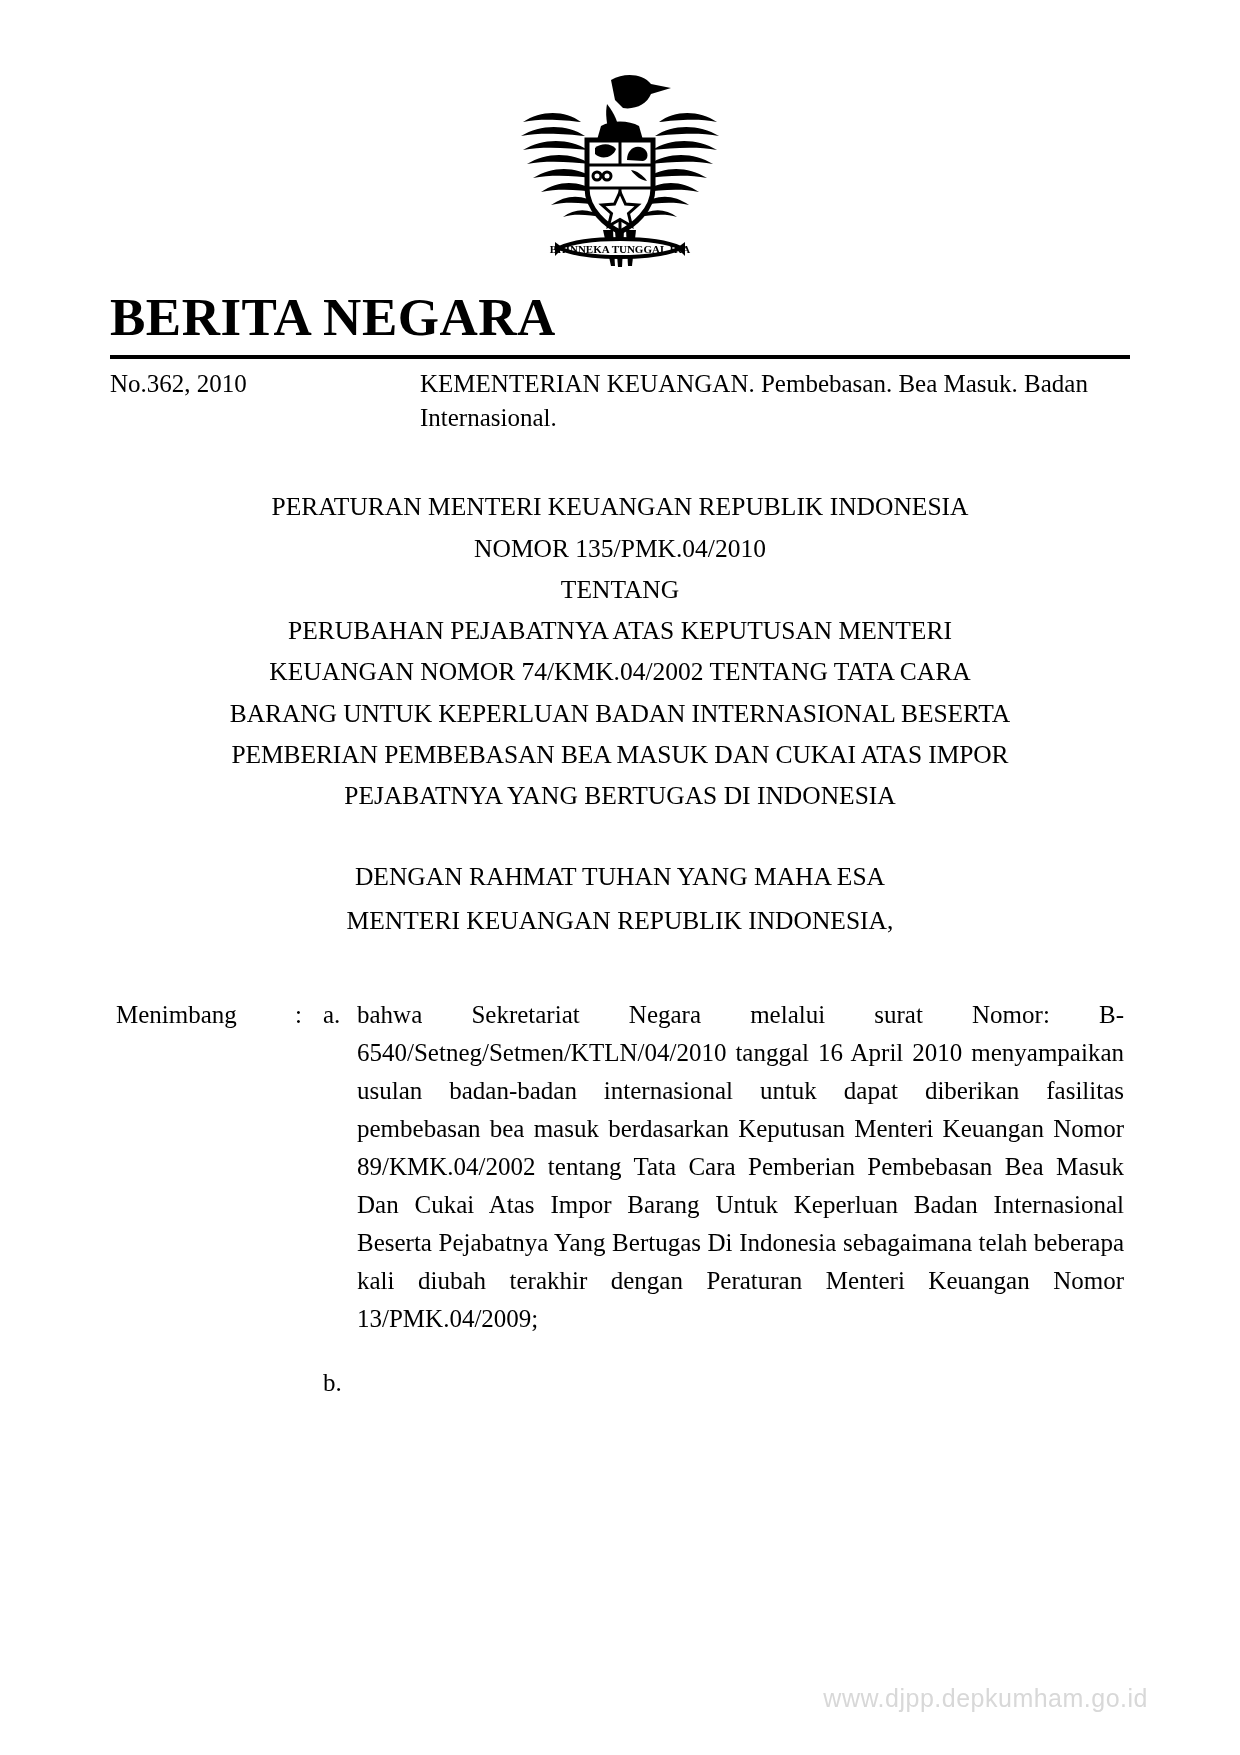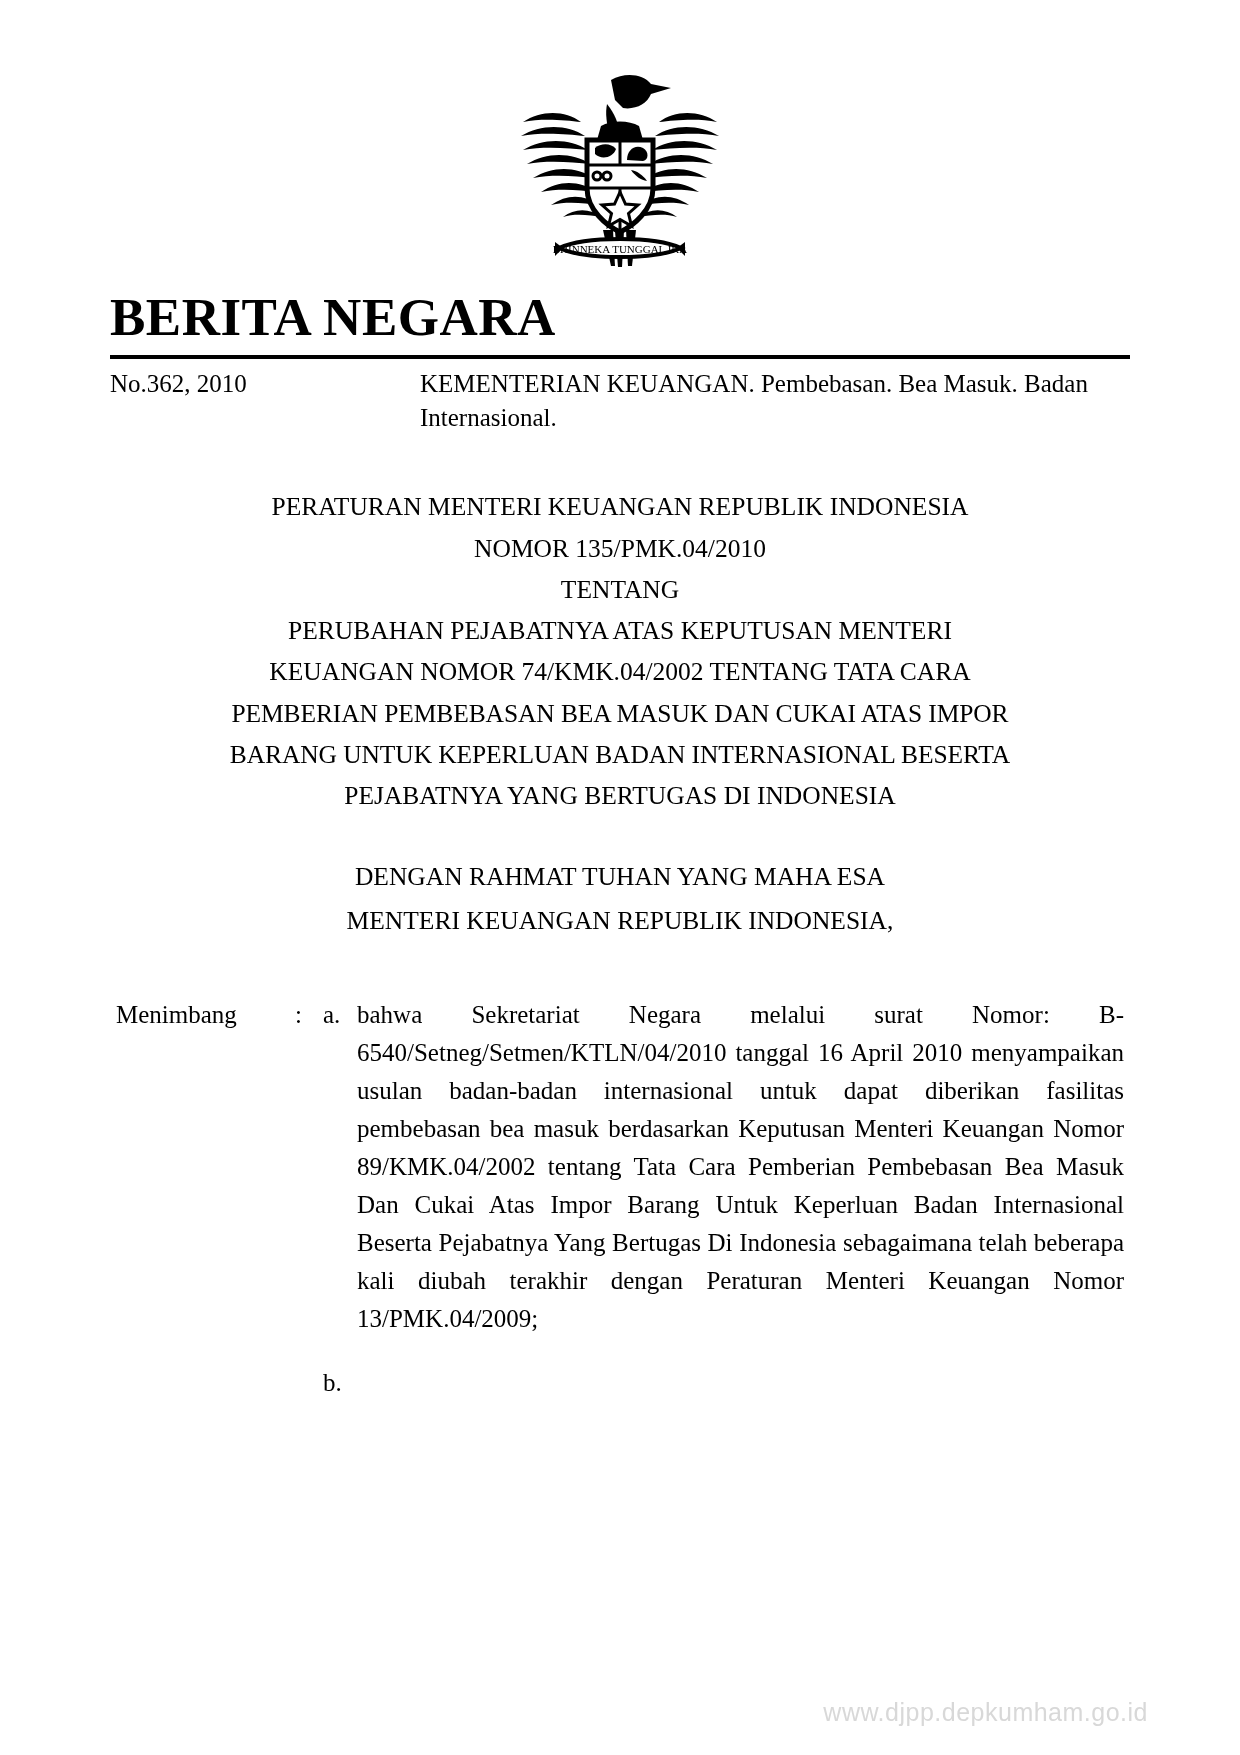--- a/index.html
+++ b/index.html
@@ -22,20 +22,21 @@
     overflow: hidden;
   }
 
   
   .emblem-wrap {
     display: flex;
     justify-content: center;
     align-items: flex-start;
     height: 215px;
     margin-top: 10px;
+    font-weight: bold;
   }
   .emblem {
     width: 210px;
     height: 205px;
     display: block;
   }
 
   
   .masthead {
     text-align: left;
@@ -131,21 +132,21 @@
   }
   .c-row.second .c-label,
   .c-row.second .c-colon {
     visibility: hidden;
   }
 
   
   .watermark {
     position: absolute;
     right: 92px;
-    bottom: 28px;
+    bottom: 42px;
     font-family: "Liberation Sans", sans-serif;
     font-size: 25px;
     color: #d8d8d8;
     letter-spacing: 0.5px;
     white-space: nowrap;
   }
 </style>
 </head>
 <body>
 
@@ -225,22 +226,22 @@
     <div class="header-no">No.362, 2010</div>
     <div class="header-subject">KEMENTERIAN KEUANGAN. Pembebasan. Bea Masuk. Badan Internasional.</div>
   </div>
 
   <div class="title-block">
     <span class="t-line">PERATURAN MENTERI KEUANGAN REPUBLIK INDONESIA</span>
     <span class="t-line">NOMOR 135/PMK.04/2010</span>
     <span class="t-line">TENTANG</span>
     <span class="t-line">PERUBAHAN PEJABATNYA ATAS KEPUTUSAN MENTERI</span>
     <span class="t-line">KEUANGAN NOMOR 74/KMK.04/2002 TENTANG TATA CARA</span>
+    <span class="t-line t-wide">BARANG UNTUK KEPERLUAN BADAN INTERNASIONAL BESERTA</span>
     <span class="t-line t-wide">PEMBERIAN PEMBEBASAN BEA MASUK DAN CUKAI ATAS IMPOR</span>
-    <span class="t-line t-wide">BARANG UNTUK KEPERLUAN BADAN INTERNASIONAL BESERTA</span>
     <span class="t-line">PEJABATNYA YANG BERTUGAS DI INDONESIA</span>
   </div>
 
   <div class="invocation">
     <span class="t-line">DENGAN RAHMAT TUHAN YANG MAHA ESA</span><br>
     <span class="t-line">MENTERI KEUANGAN REPUBLIK INDONESIA,</span>
   </div>
 
   <div class="consider">
 

